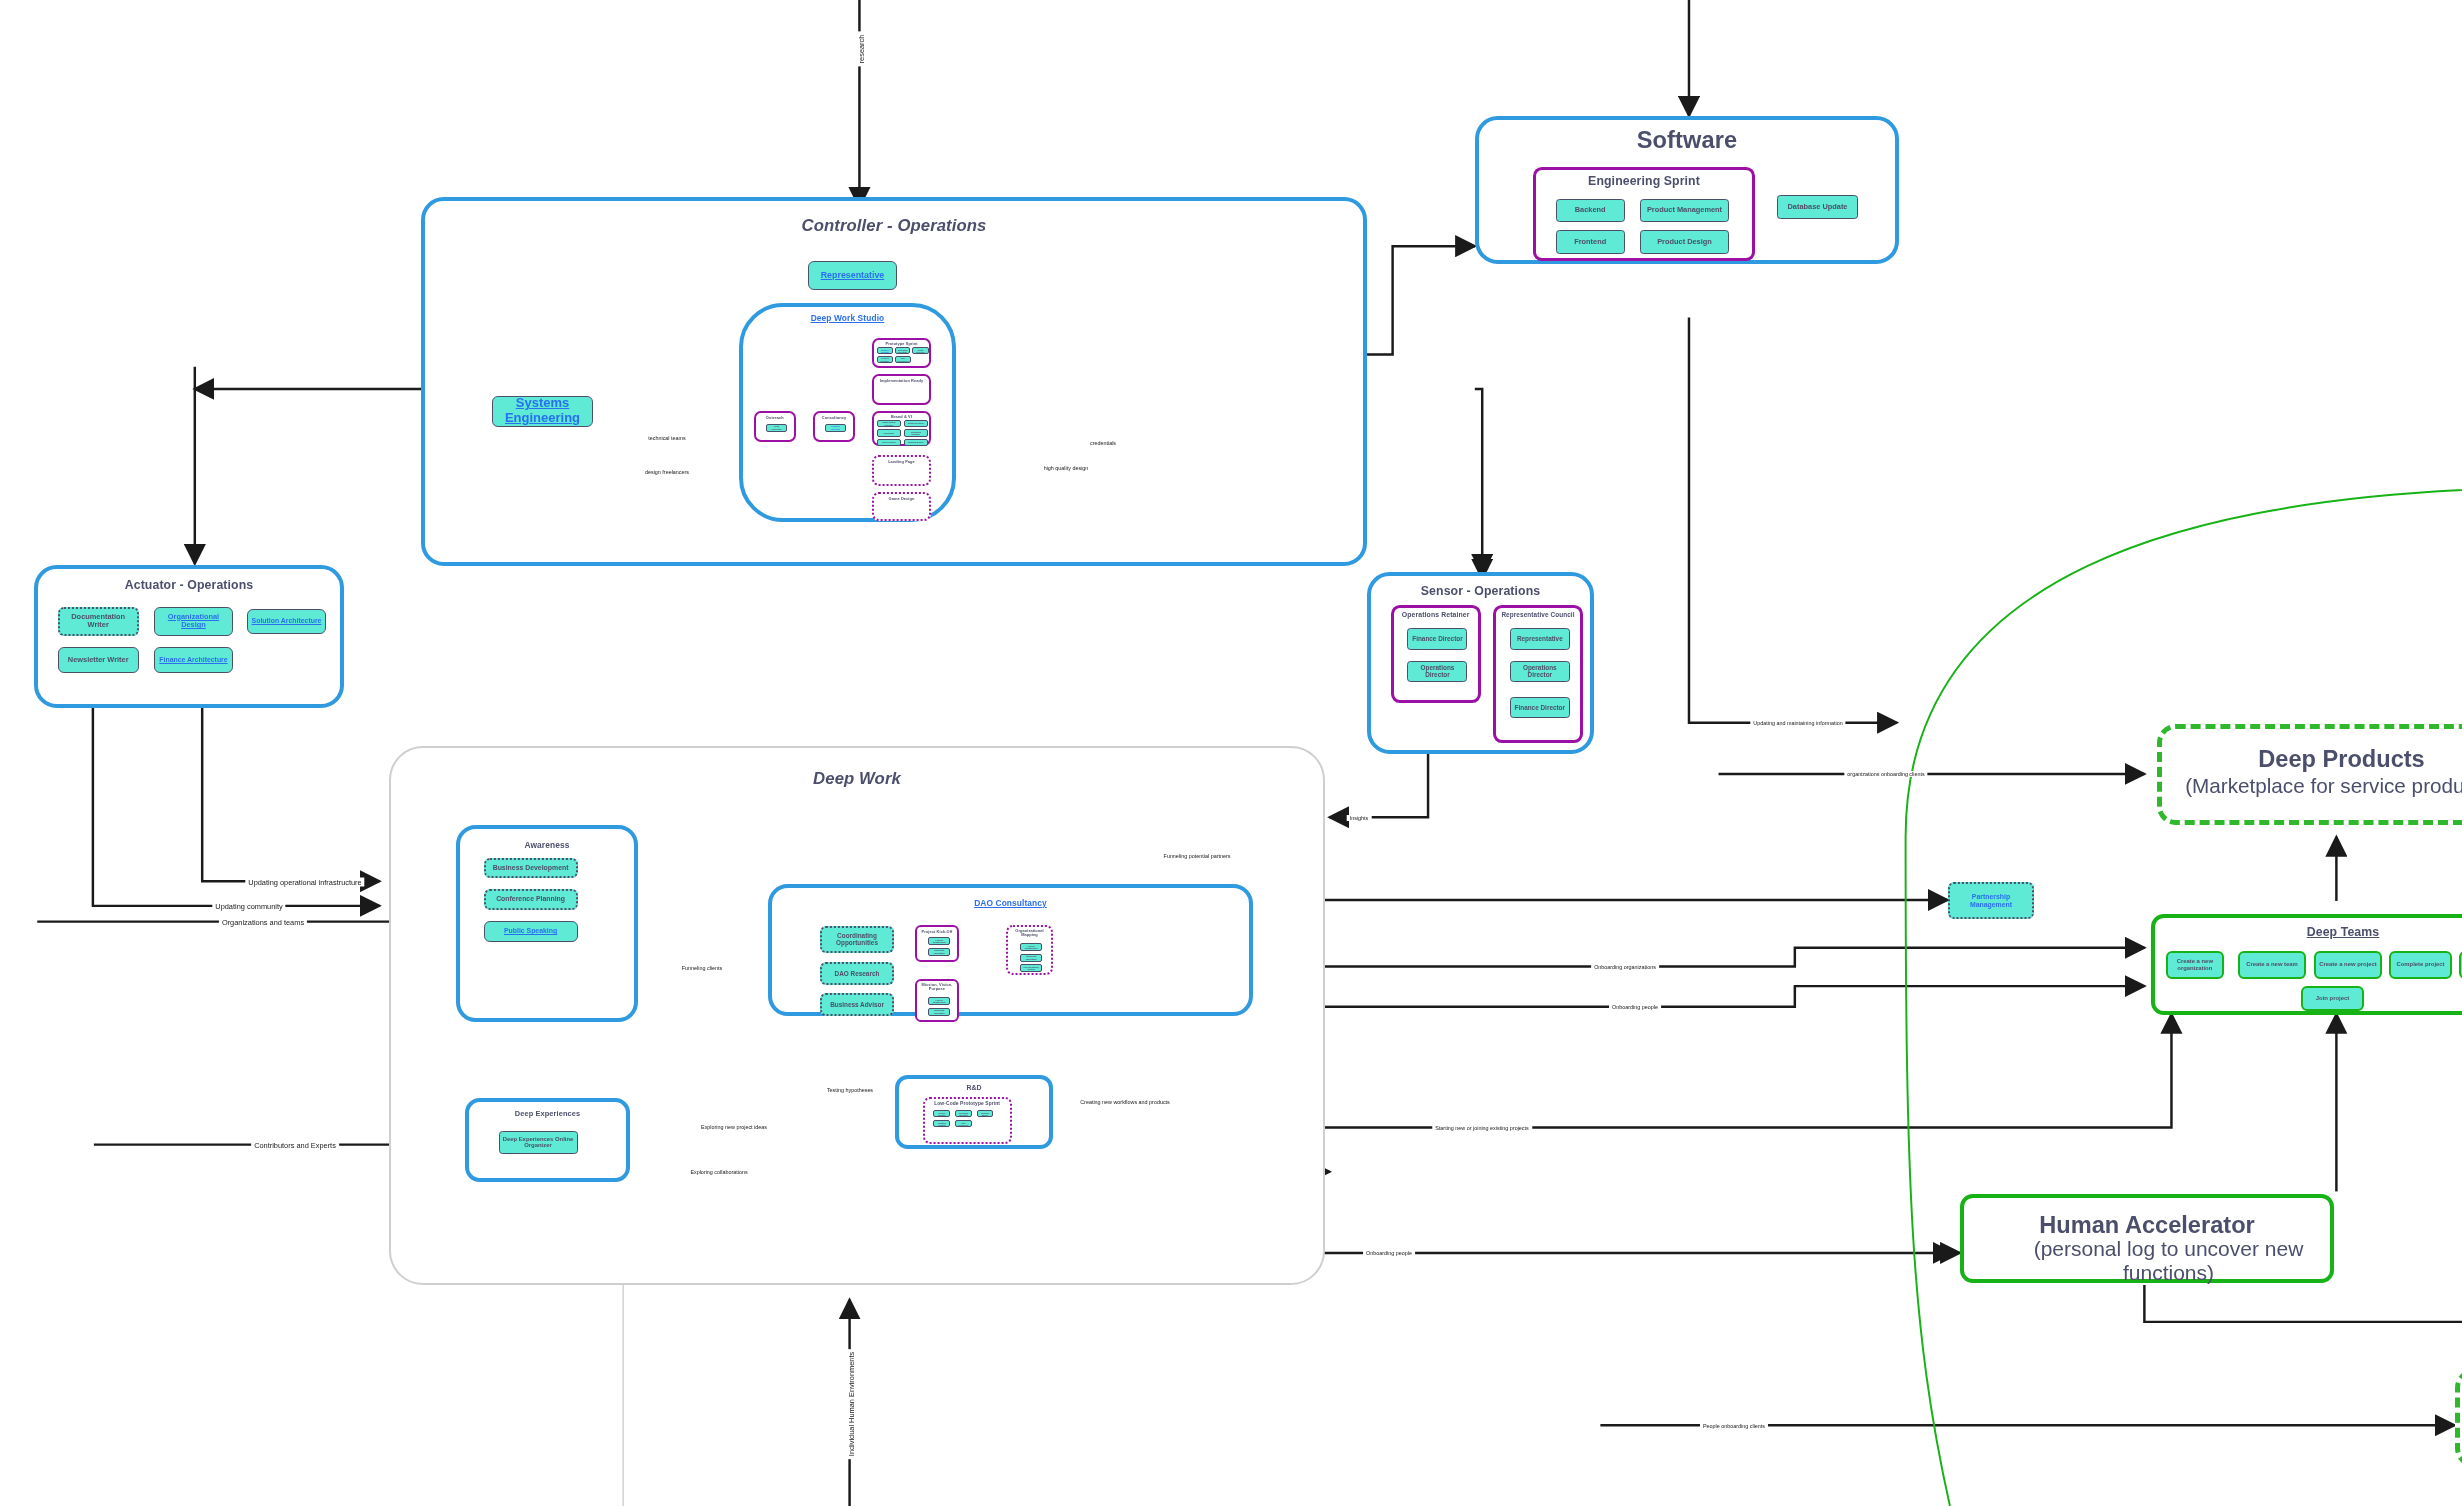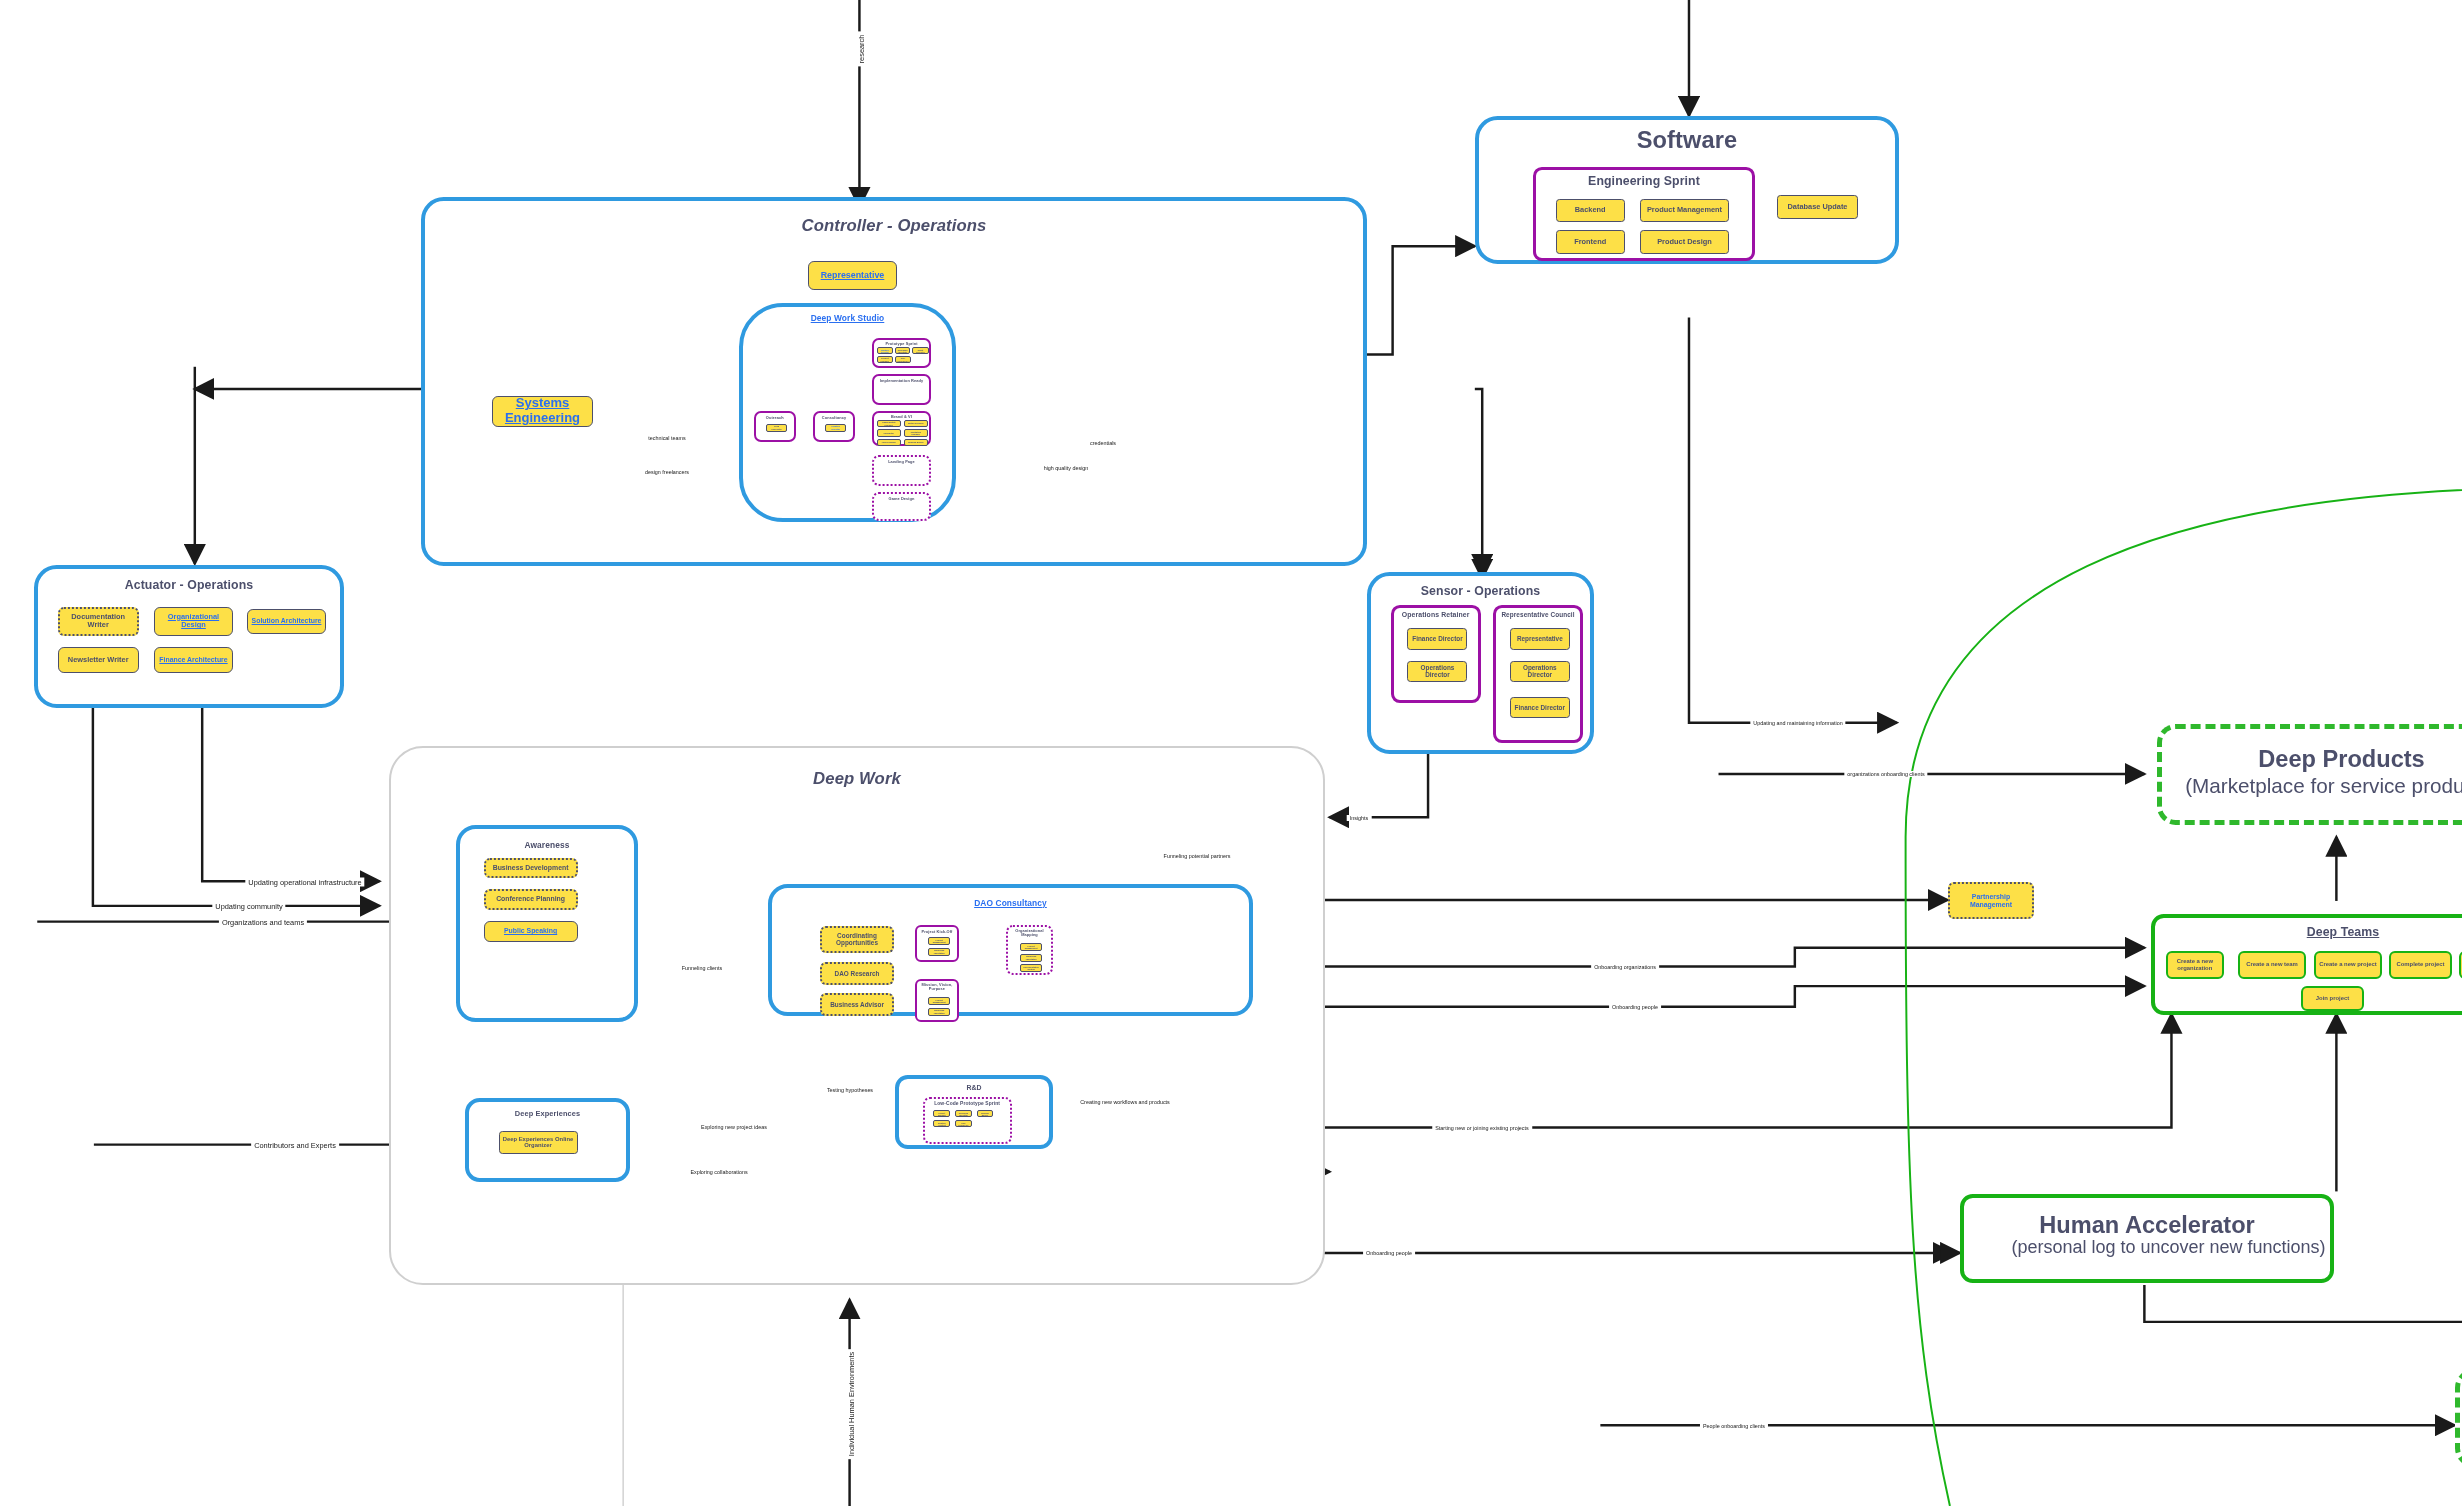--- a/index.html
+++ b/index.html
@@ -17,21 +17,21 @@
     position:absolute;left:0;right:0;top:6.9px;text-align:center;
     font-weight:bold;color:#4c4f6b;letter-spacing:0.1px;
   }
   .t-xl{font-size:23.6px;}
   .t-lg{font-size:16.7px;font-style:italic;}
   .t-md{font-size:12.3px;}
   .t-sm{font-size:8.4px;}
   .t-xxs{font-size:3.9px;}
 
   .box{
-    position:absolute;box-sizing:border-box;background:#fde047;
+    position:absolute;box-sizing:border-box;background:#5eead4;
     border:1.5px solid #4c4f6b;border-radius:5.9px;
     display:flex;align-items:center;justify-content:center;text-align:center;
     color:#4c4f6b;font-weight:bold;line-height:1.15;padding:1px 2px;
   }
   .box.dotted{border-style:dotted;border-width:2px;}
   .box.thin{border-width:1px;border-radius:3.4px;}
   .box.tiny{border-width:0.6px;border-radius:2px;}
   .box.green{border-color:#17b215;border-width:2px;}
   .box.link{color:#2a6ff0;text-decoration:underline;}
 
@@ -306,21 +306,21 @@
     <div class="box green" style="left:10.8px;top:33px;width:58px;height:27.6px;font-size:5.9px;">Create a new organization</div>
     <div class="box green" style="left:83px;top:33px;width:68px;height:27.6px;font-size:5.9px;">Create a new team</div>
     <div class="box green" style="left:159px;top:33px;width:68px;height:27.6px;font-size:5.9px;">Create a new project</div>
     <div class="box green" style="left:234px;top:33px;width:63px;height:27.6px;font-size:5.9px;">Complete project</div>
     <div class="box green" style="left:304px;top:33px;width:69px;height:27.6px;font-size:5.9px;">Create a new function</div>
     <div class="box green" style="left:146px;top:68px;width:63px;height:24.6px;font-size:5.9px;">Join project</div>
   </div>
 
   <div class="grp grp-green" style="left:1960px;top:1194px;width:374px;height:89px;border-radius:12.8px;">
     <div class="big-node-title t-xl" style="top:13.8px;">Human Accelerator</div>
-    <div class="big-node-title" style="top:39px;font-size:18px;font-weight:normal;padding-left:43px;">(personal log to uncover new functions)</div>
+    <div class="big-node-title" style="top:39px;font-size:21px;font-weight:normal;padding-left:43px;">(personal log to uncover new functions)</div>
   </div>
 
   <div class="grp grp-green-dash" style="left:2455px;top:1369px;width:295px;height:98px;">
     <div class="big-node-title t-xl" style="top:14.8px;">Talent</div>
     <div class="big-node-title" style="top:42px;font-size:20.7px;font-weight:normal;">(Show reputation)</div>
   </div>
 
   <div class="elabel vert" style="left:861px;top:49px;">research</div>
   <div class="elabel vert" style="left:851px;top:1404px;">Individual Human Environments</div>
   <div class="elabel sm" style="left:667px;top:438px;">technical teams</div>

